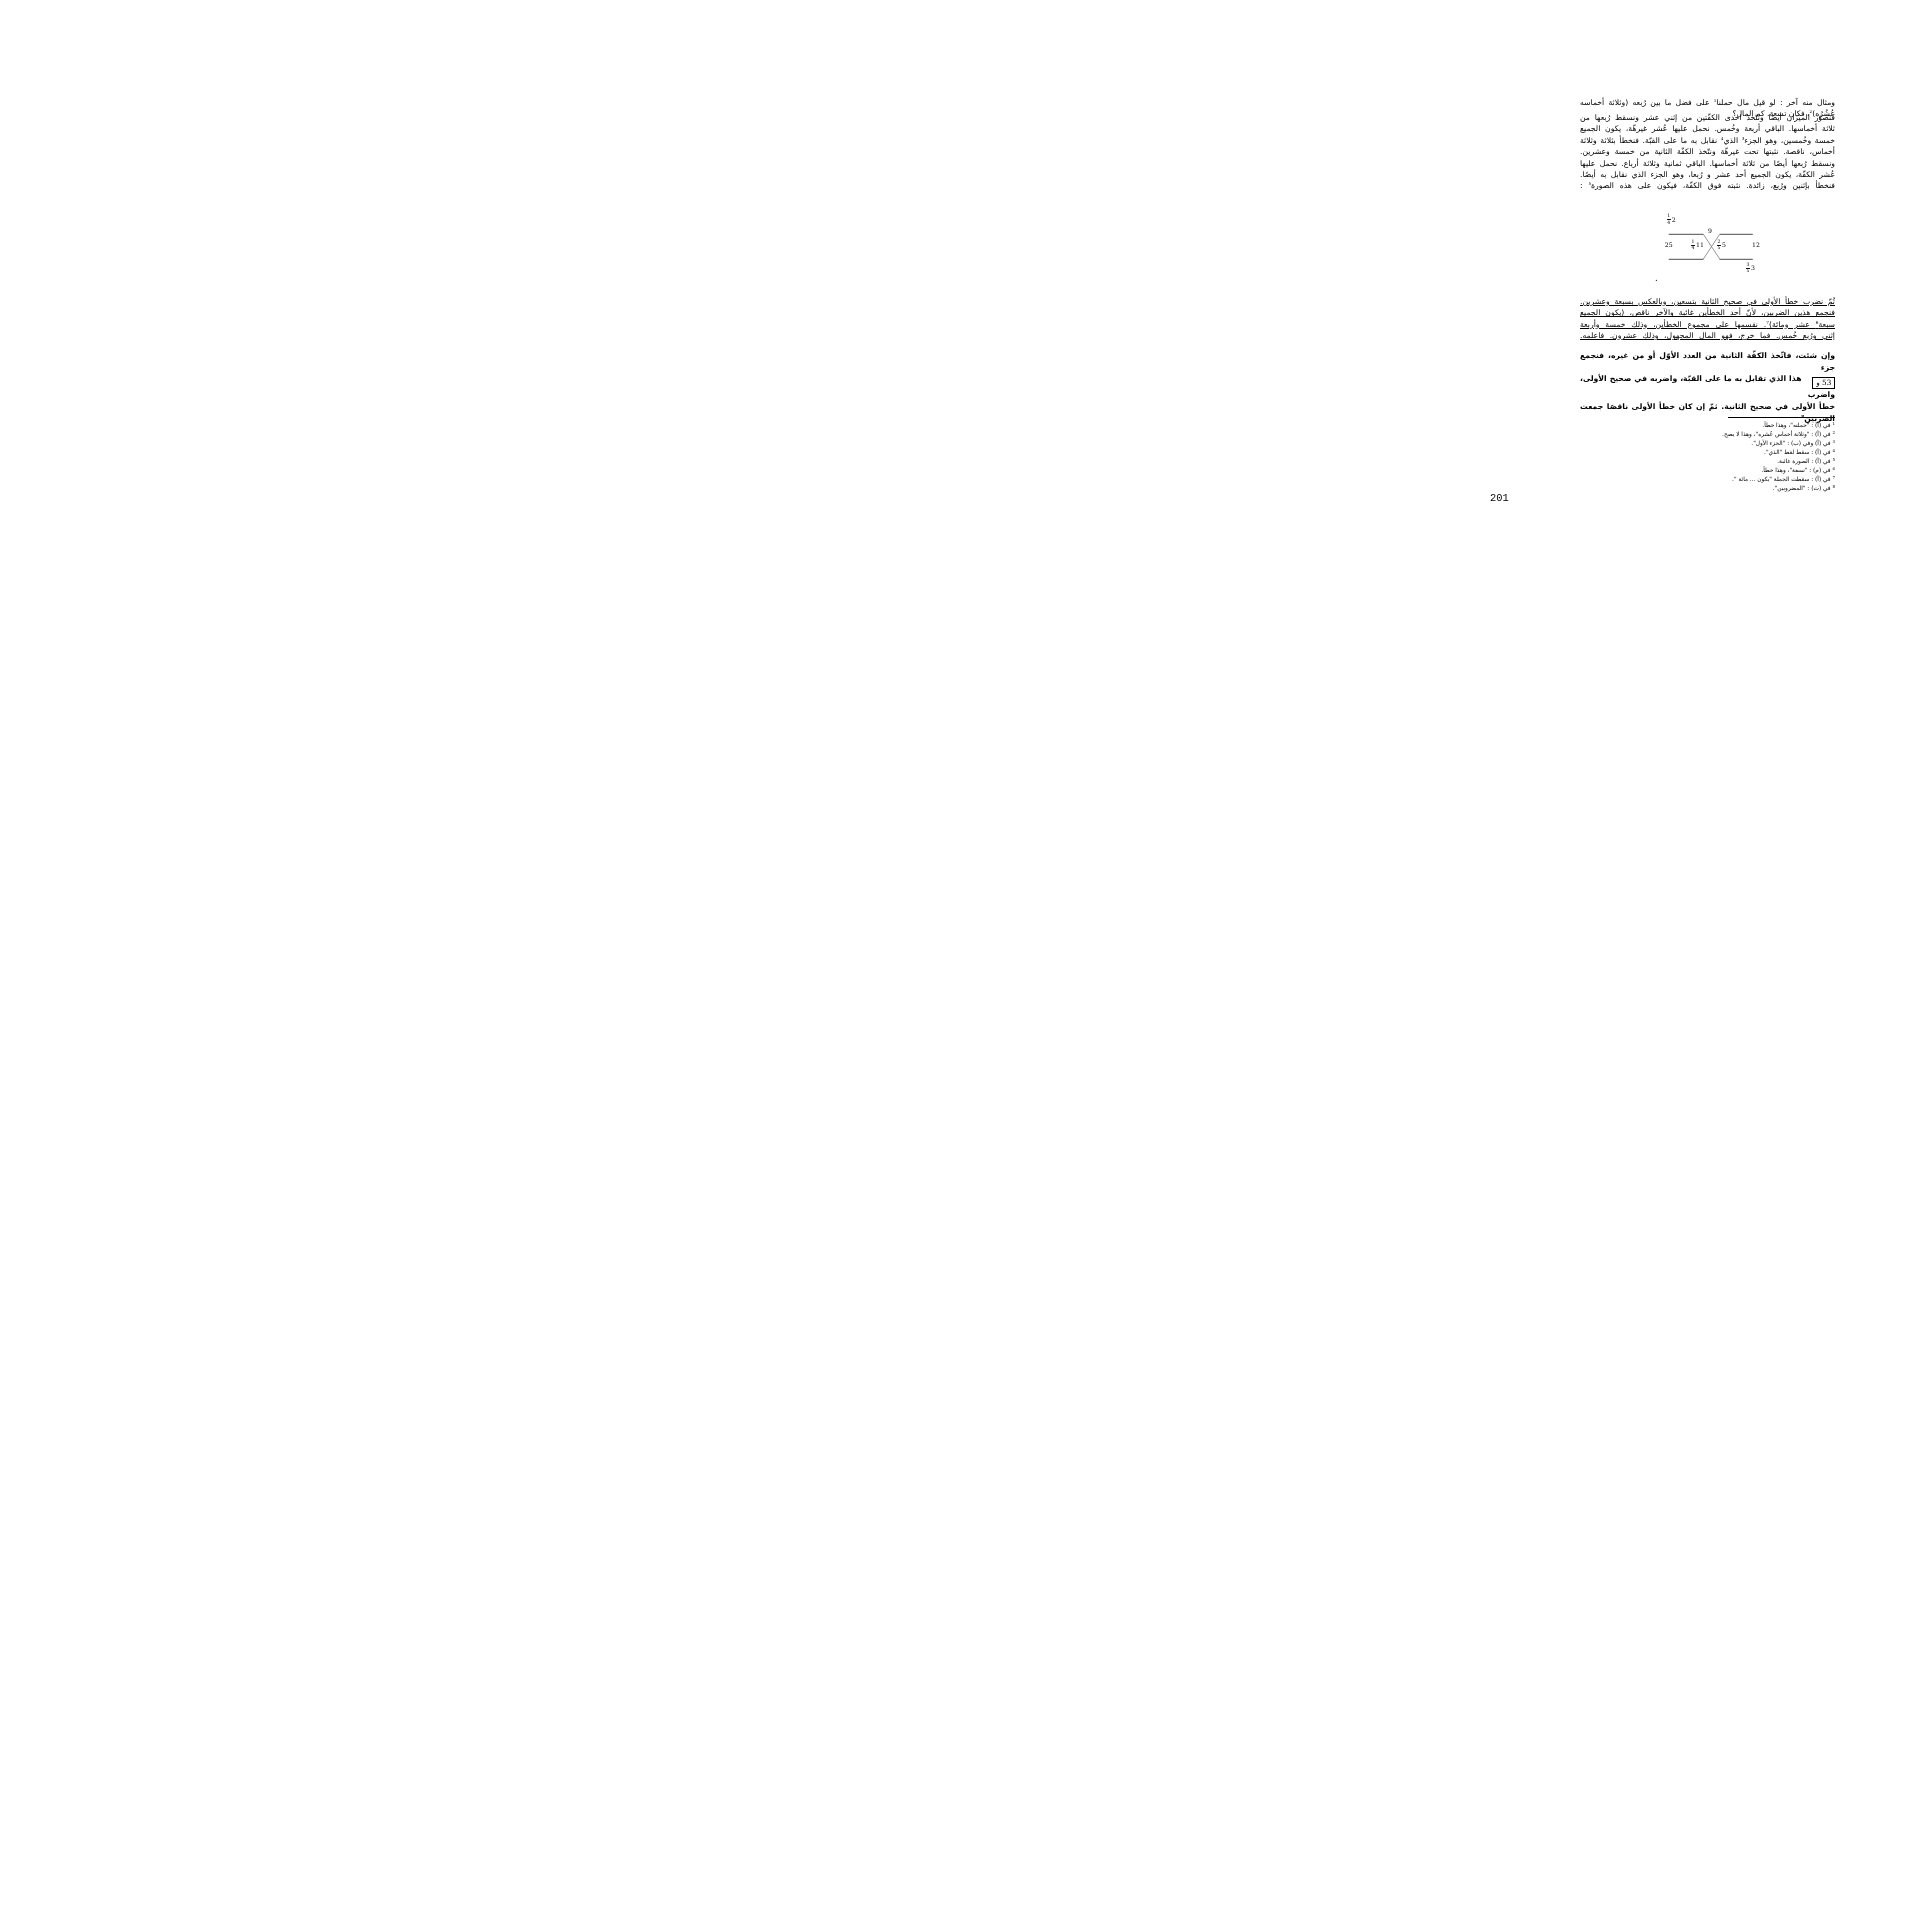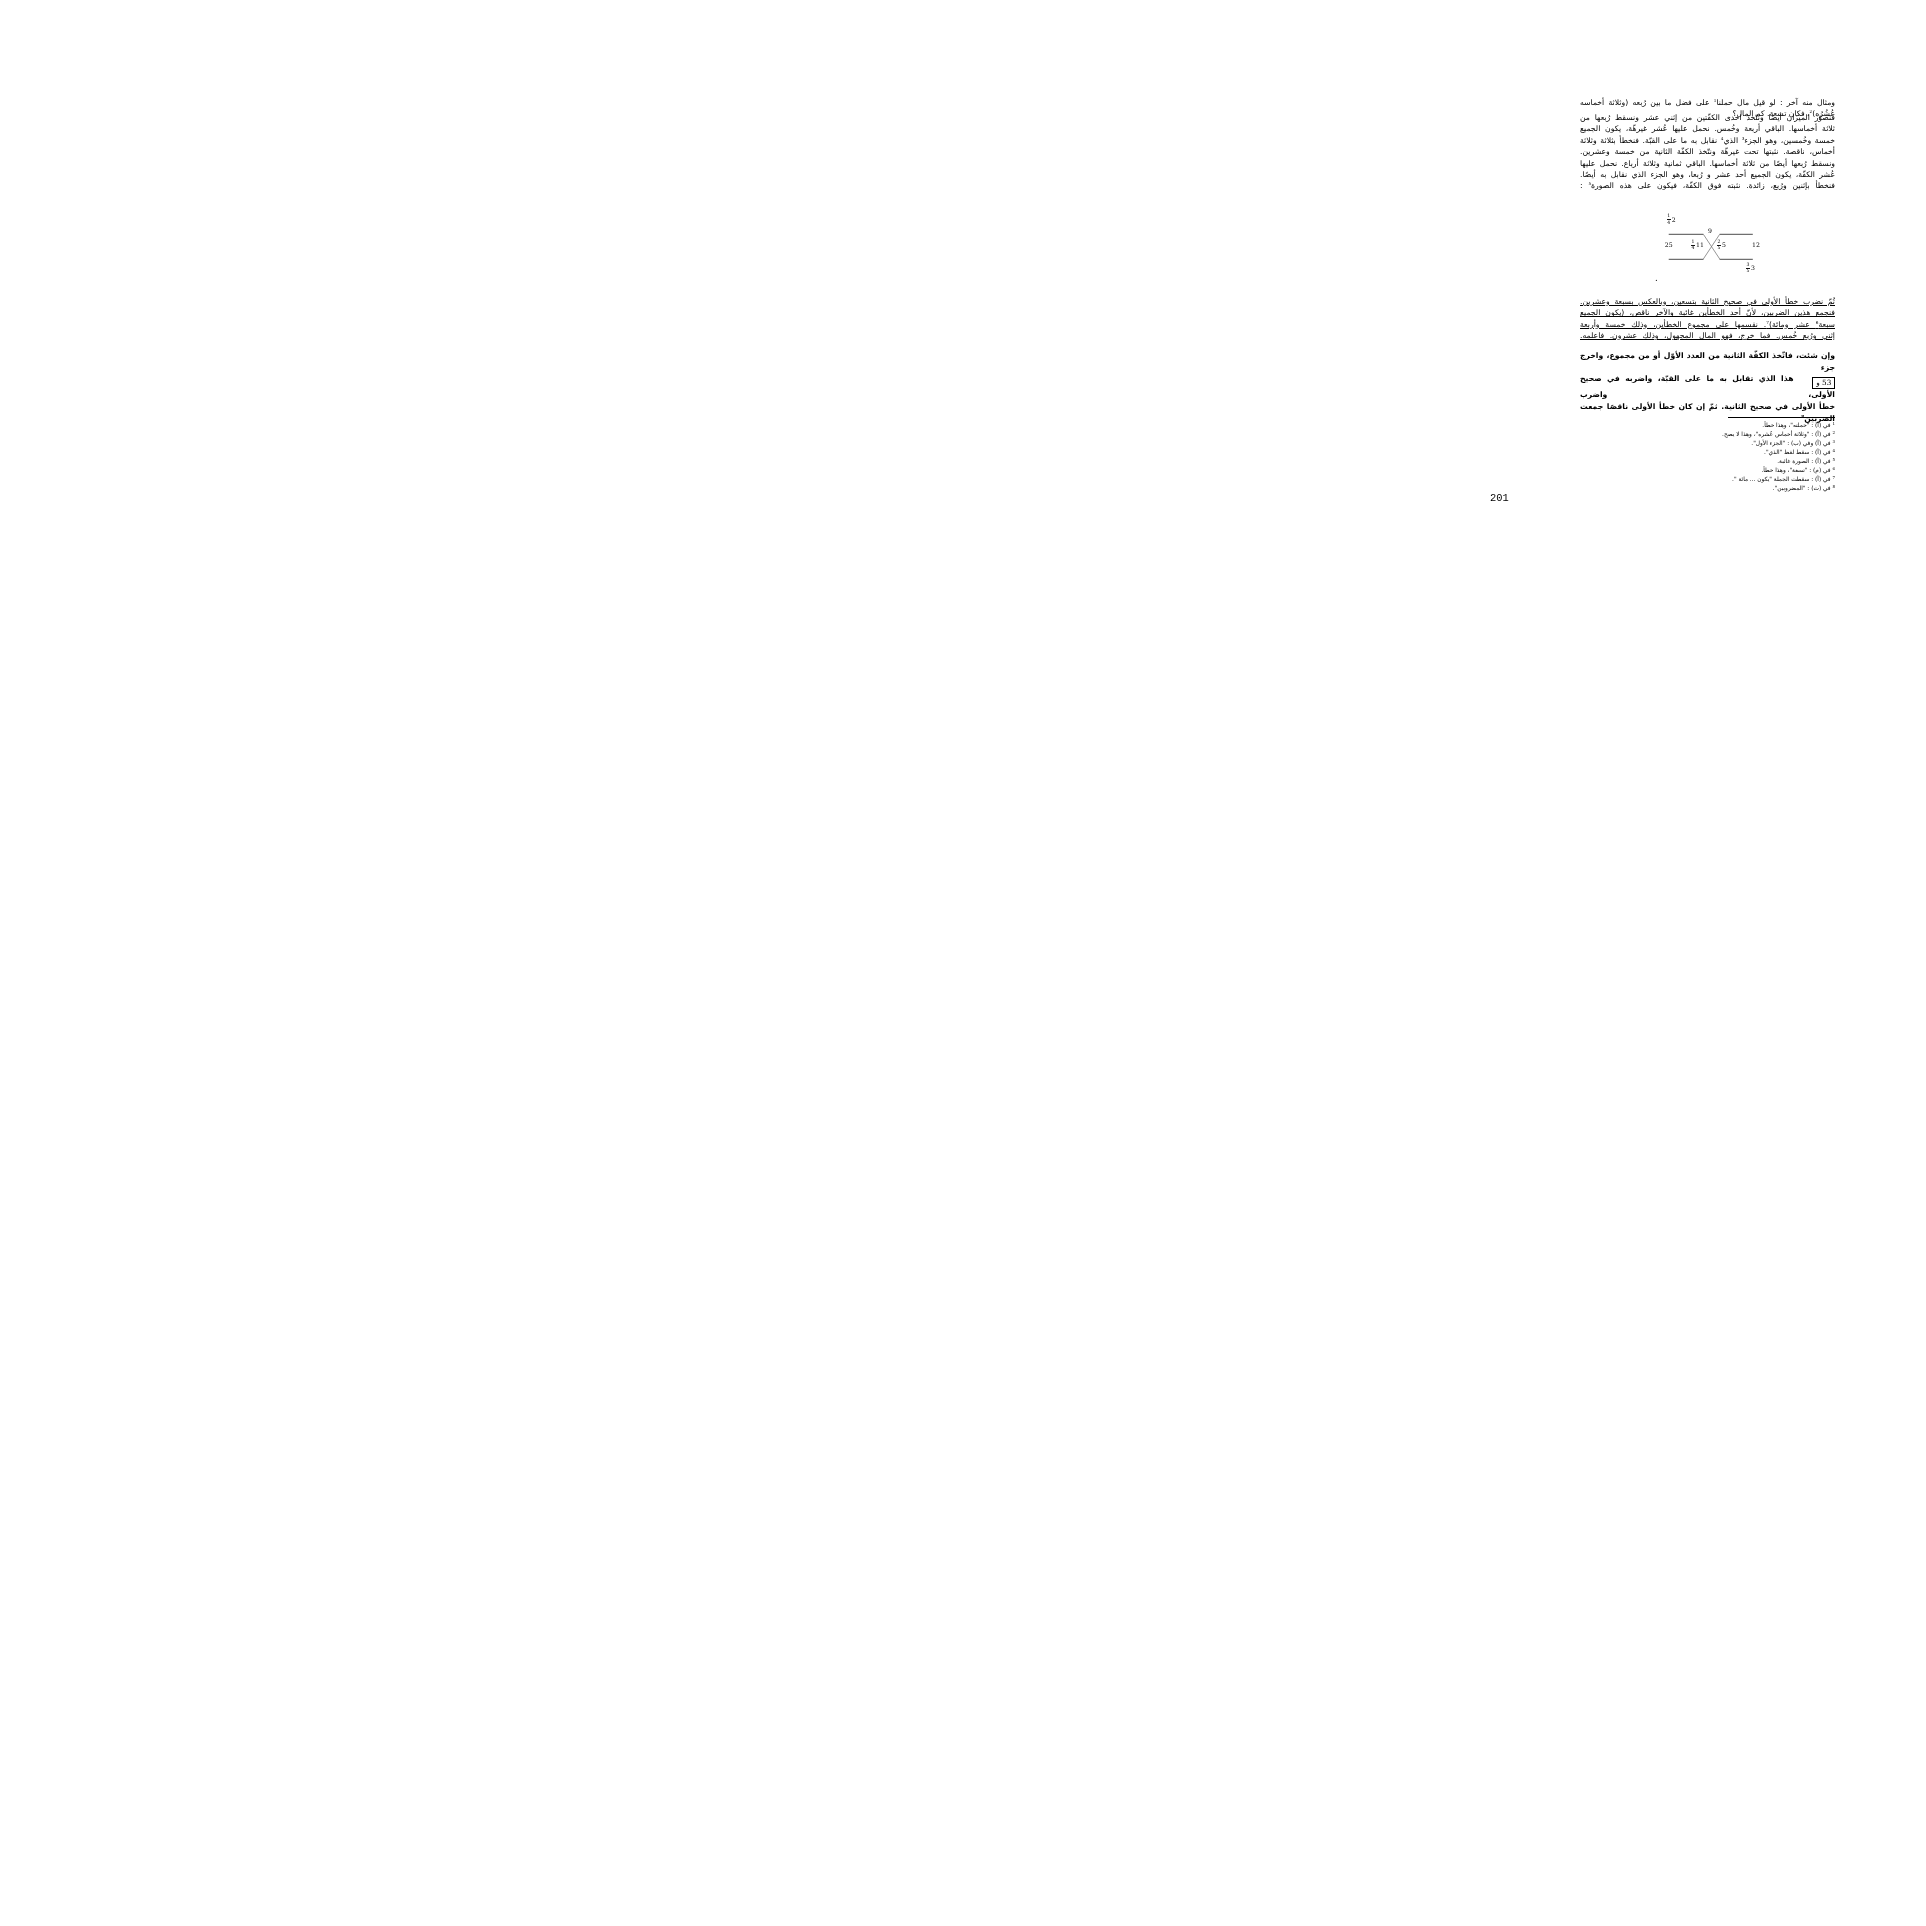--- a/index.html
+++ b/index.html
@@ -28,21 +28,21 @@
     vertical-align:2.7px;
     font-weight:normal;
   }
   .para.bold sup.fnref{font-weight:bold;}
   .folio-box{
     display:inline-block;
     direction:rtl;
     border:0.8px solid #000;
     height:10.4px;line-height:10.4px;
     padding:0 2.7px;
-    margin-left:19px;
+    margin-left:11px;
     vertical-align:-3.9px;
     font-family:"DejaVu Serif","DejaVu Sans",serif;
     font-size:7.3px;
     font-weight:normal;
   }
   
   .figure{position:absolute;left:169px;top:212px;width:112px;height:81px;direction:ltr;}
   .figure svg{position:absolute;left:0;top:0;}
   .flabel{
     position:absolute;
@@ -96,21 +96,21 @@
         <div class="tline justify">عُشر الكفّة، يكون الجميع أحد عشر و رُبعا، وهو الجزء الذي نقابل به أيضًا.</div>
         <div class="tline justify">فنخطأ بإثنين ورُبع، زائدة. نثبته فوق الكفّة، فيكون على هذه الصورة<sup class="fnref">5</sup> :</div>
       </div>
       <div class="para" style="top: 296px; line-height: 11.4px; text-decoration: underline;">
         <div class="tline justify">ثُمّ نضرب خطأ الأولى في صحيح الثانية بتسعين، وبالعكس بسبعة وعشرين.</div>
         <div class="tline justify">فنجمع هذين الضربين، لأنّ أحد الخطأين غائبة والآخر ناقص، (يكون الجميع</div>
         <div class="tline justify">سبعة<sup class="fnref">6</sup> عشر ومائة)<sup class="fnref">7</sup>. نقسمها على مجموع الخطأين، وذلك خمسة وأربعة</div>
         <div class="tline justify">إثني ورُبع خُمس. فما خرج، فهو المال المجهول، وذلك عشرون. فاعلمه.</div>
       </div>
       <div class="para bold" style="top: 350px; line-height: 11.6px;">
-        <div class="tline justify">وإن شئت، فاتّخذ الكفّة الثانية من العدد الأوّل أو من مجموع، واخرج جزء</div>
+        <div class="tline justify">وإن شئت، فاتّخذ الكفّة الثانية من العدد الأوّل أو من غيره، فنجمع جزء</div>
         <div class="tline justify"><span class="folio-box">53 و</span>هذا الذي تقابل به ما على القبّة، واضربه في صحيح الأولى، واضرب</div>
         <div class="tline justify">خطأ الأولى في صحيح الثانية. ثمّ إن كان خطأ الأولى ناقصًا جمعت الضربين<sup class="fnref">8</sup></div>
       </div>
     </div>
 
   <div class="figure">
     <svg width="112" height="81" viewBox="0 0 290 210">
       <line x1="25" y1="58" x2="115" y2="58" stroke="#6f6f6f" stroke-width="3.4"></line>
       <line x1="157" y1="58" x2="243" y2="58" stroke="#6f6f6f" stroke-width="3.4"></line>
       <line x1="25" y1="123" x2="115" y2="123" stroke="#6f6f6f" stroke-width="3.4"></line>

